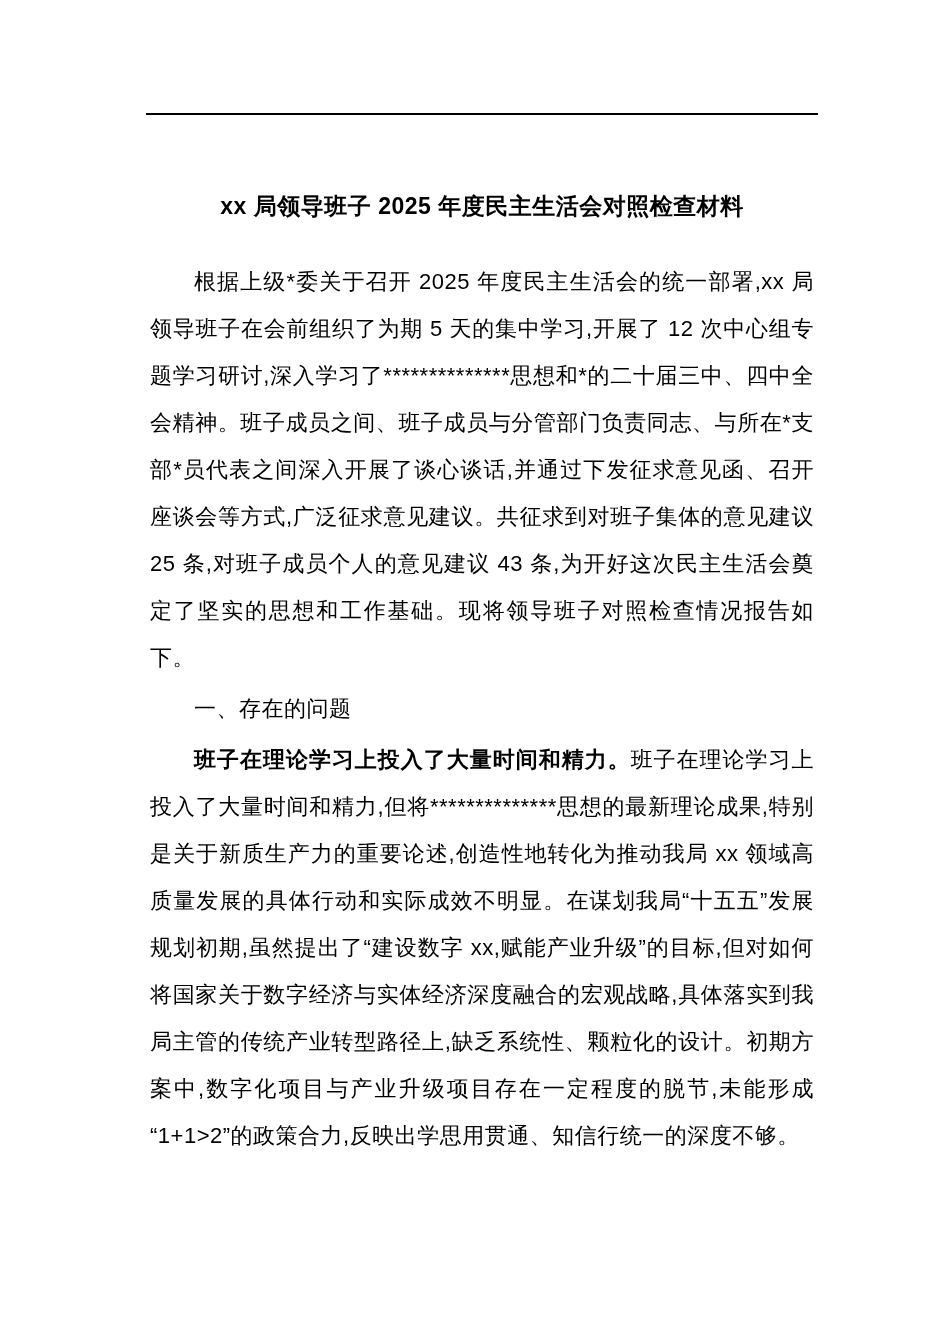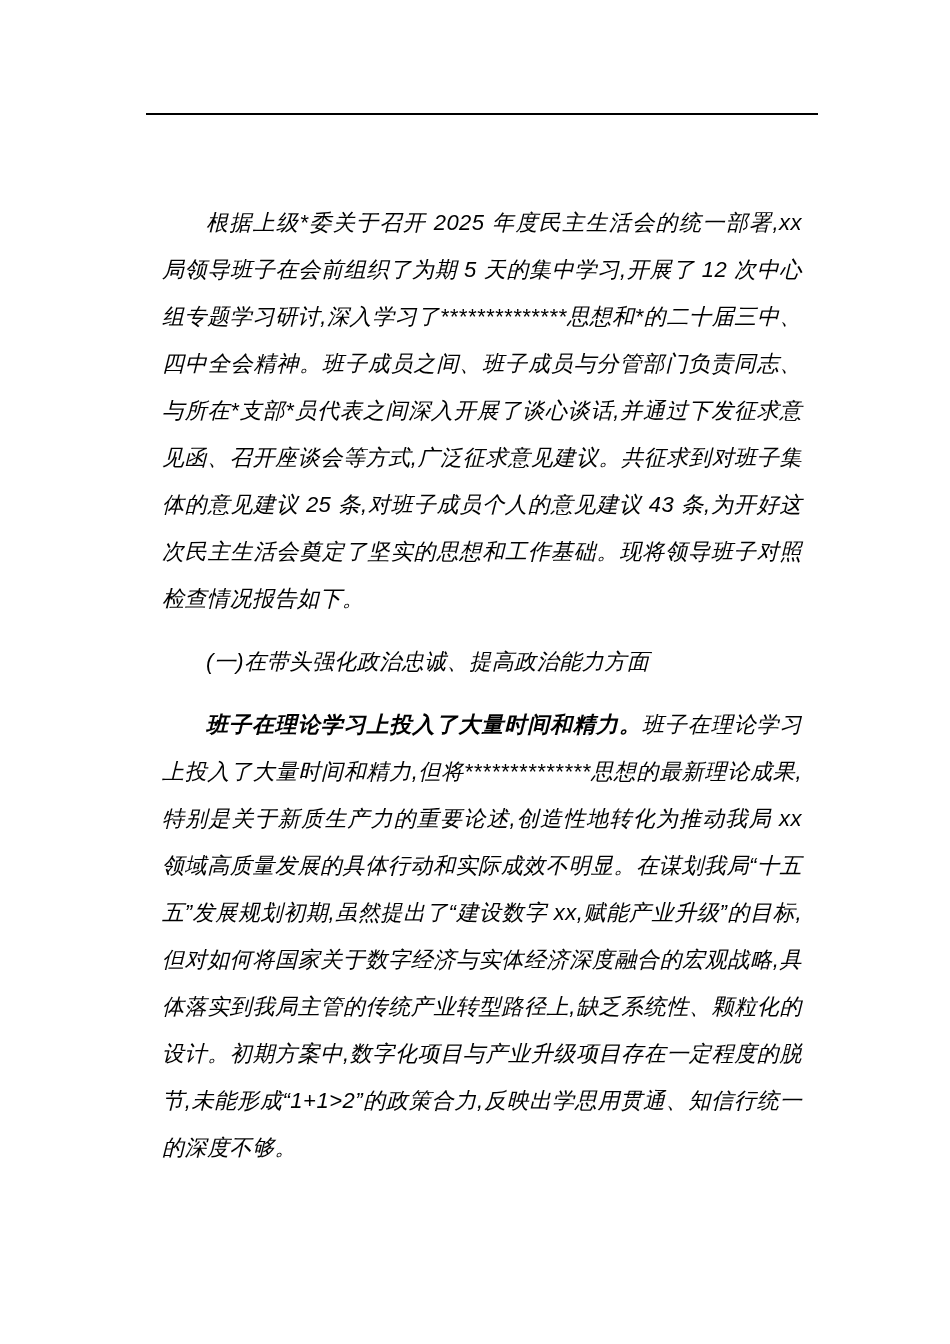--- a/index.html
+++ b/index.html
@@ -38,34 +38,34 @@
   .doc-title {
     margin: 0 0 28px 0;
     font-size: 23px;
     line-height: 47px;
     font-weight: 700;
     text-align: center;
     text-indent: 0;
     letter-spacing: 0.5px;
   }
   .doc p {
-    margin: 16px;
+    margin: 4px;
     text-indent: 2em;
-    font-style: italic;
   }
   .bold-lead {
     font-weight: 700;
   }
 </style>
 </head>
 <body>
 
 <div class="header-rule"></div>
 
 <div class="doc">
+  <h1 class="doc-title">xx 局领导班子 2025 年度民主生活会对照检查材料</h1>
 
   <p>根据上级*委关于召开 2025 年度民主生活会的统一部署,xx 局领导班子在会前组织了为期 5 天的集中学习,开展了 12 次中心组专题学习研讨,深入学习了**************思想和*的二十届三中、四中全会精神。班子成员之间、班子成员与分管部门负责同志、与所在*支部*员代表之间深入开展了谈心谈话,并通过下发征求意见函、召开座谈会等方式,广泛征求意见建议。共征求到对班子集体的意见建议 25 条,对班子成员个人的意见建议 43 条,为开好这次民主生活会奠定了坚实的思想和工作基础。现将领导班子对照检查情况报告如下。</p>
 
+  <p>一、存在的问题</p>
 
-  <p>(一)在带头强化政治忠诚、提高政治能力方面</p>
 
   <p><span class="bold-lead">班子在理论学习上投入了大量时间和精力。</span><span>班子在理论学习上投入了大量时间和精力,但将**************思想的最新理论成果,特别是关于新质生产力的重要论述,创造性地转化为推动我局 xx 领域高质量发展的具体行动和实际成效不明显。在谋划我局“十五五”发展规划初期,虽然提出了“建设数字 xx,赋能产业升级”的目标,但对如何将国家关于数字经济与实体经济深度融合的宏观战略,具体落实到我局主管的传统产业转型路径上,缺乏系统性、颗粒化的设计。初期方案中,数字化项目与产业升级项目存在一定程度的脱节,未能形成“1+1&gt;2”的政策合力,反映出学思用贯通、知信行统一的深度不够。</span></p>
 </div>
 
 </body></html>

